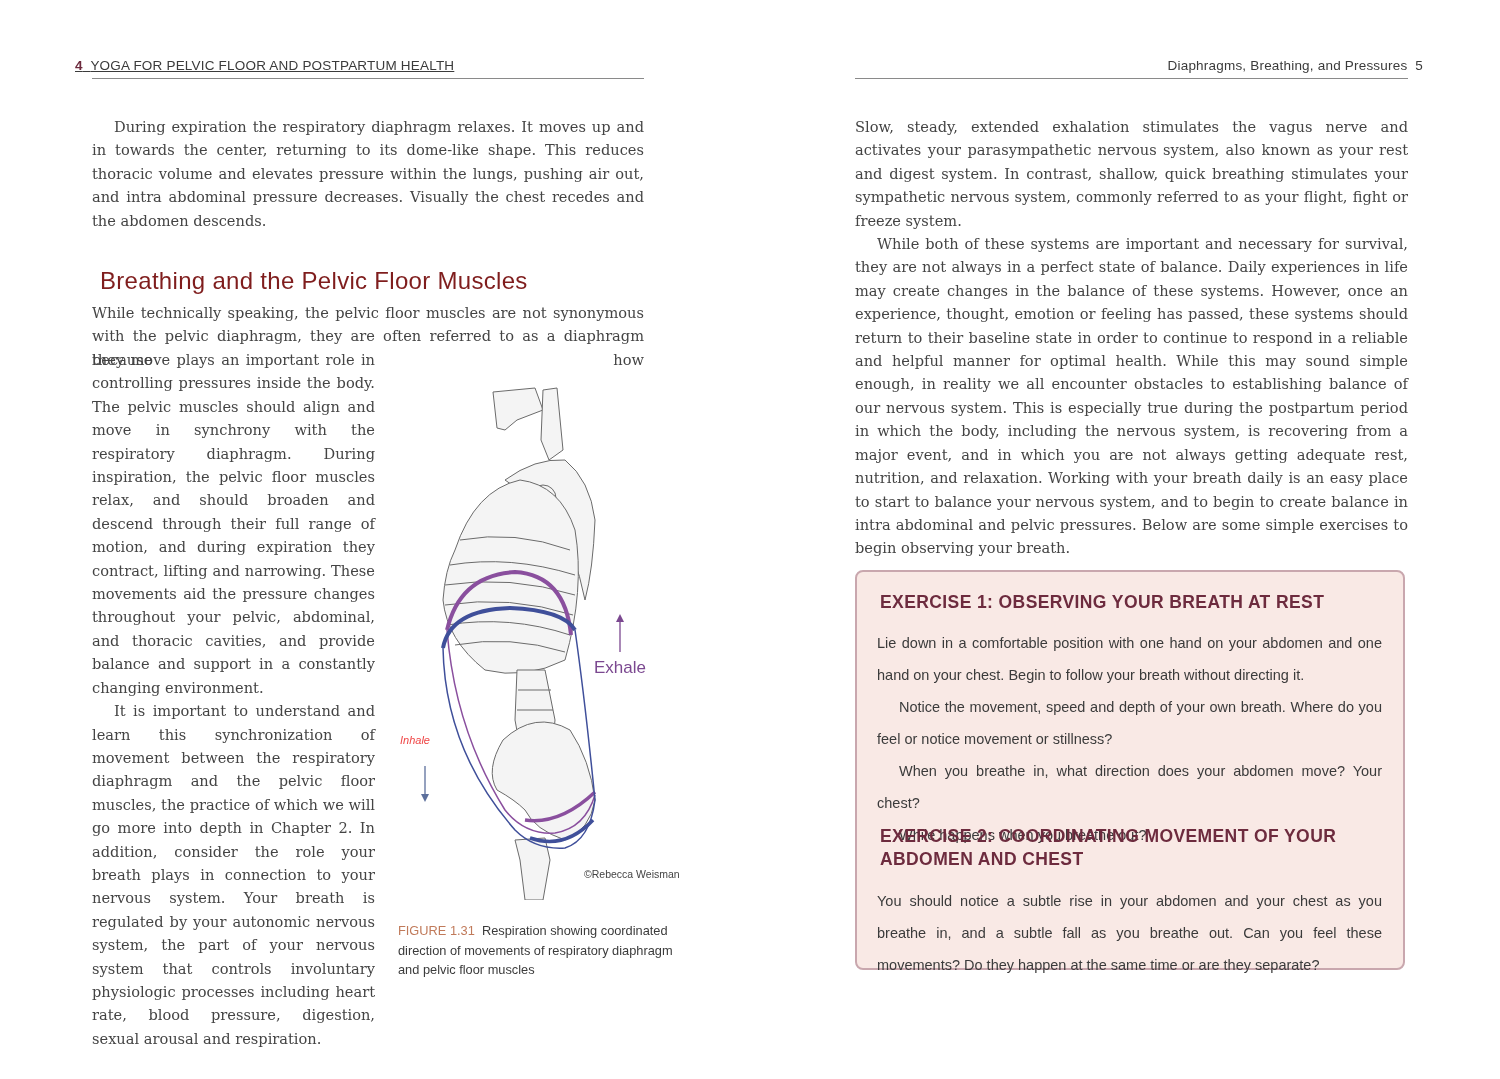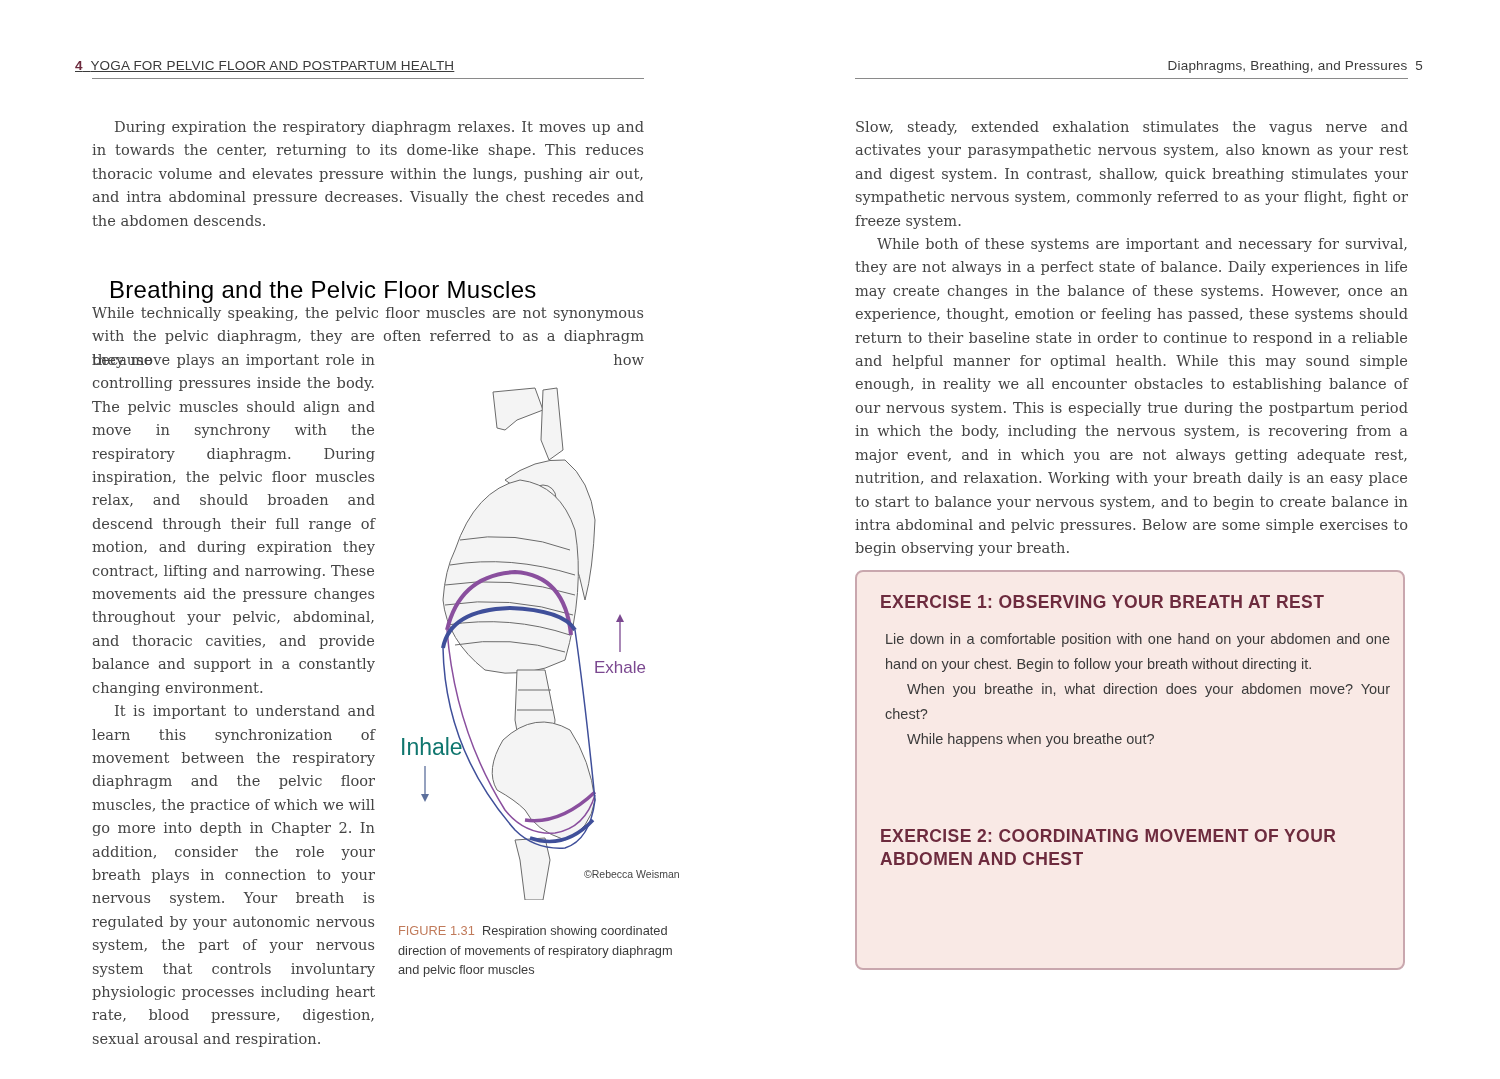--- a/index.html
+++ b/index.html
@@ -12,34 +12,34 @@
   .right{left:750px;width:750px;}
 
   .runhead{position:absolute;top:58px;font-size:13.5px;letter-spacing:.2px;color:#3b3b3b;}
   .runhead .pn{color:#6d2b3e;font-weight:bold;}
   .rule{position:absolute;top:78px;height:1px;background:#8a8a8a;}
 
   .body-text{position:absolute;font-size:14.6px;line-height:23.4px;text-align:justify;color:#444;}
   .body-text p{margin:0;}
   .indent{text-indent:22px;}
 
-  h2.section{position:absolute;margin:17px;font-weight:normal;font-size:24px;color:#000000;letter-spacing:.3px;text-align:right;}
+  h2.section{position:absolute;margin:8px;font-weight:normal;font-size:24px;color:#7f1d1d;letter-spacing:.3px;text-align:right;}
 
   
   .figure{position:absolute;left:385px;top:380px;width:300px;height:520px;}
   .caption{position:absolute;left:398px;top:921px;width:285px;font-size:12.8px;line-height:19.6px;color:#3b3b3b;}
   .caption .fig-num{color:#c07a5a;}
   .credit{position:absolute;left:584px;top:868px;font-size:10.5px;color:#444;}
   .lbl-exhale{position:absolute;left:594px;top:658px;font-size:17px;color:#7b4890;}
-  .lbl-inhale{position:absolute;left:400px;top:734px;font-size:23px;color:#0f766e;}
+  .lbl-inhale{position:absolute;left:400px;top:734px;font-size:11px;color:#ef4444;font-style:italic;}
 
   
   .exbox{position:absolute;left:855px;top:570px;width:550px;height:400px;background:#f9e9e5;border:2.5px solid #c9a7ae;border-radius:8px;box-sizing:border-box;}
   .ex-title{position:absolute;left:23px;margin:0;font-size:17.5px;font-weight:bold;letter-spacing:.4px;color:#6d2b3e;line-height:23px;}
-  .ex-text{position:absolute;left:28px;width:505px;font-size:14.5px;line-height:25px;color:#3b3b3b;text-align:justify;}
+  .ex-text{position:absolute;left:20px;width:505px;font-size:14.5px;line-height:32px;color:#3b3b3b;text-align:justify;}
   .ex-text p{margin:0;}
 </style>
 </head>
 <body>
 
 <div class="page left">
   <div class="runhead sans" style="left:75px;text-decoration:underline;">
     <span class="pn">4</span>&nbsp;
     <span>YOGA FOR PELVIC FLOOR AND POSTPARTUM HEALTH</span>
   </div>
@@ -129,17 +129,21 @@
   <div class="body-text serif" style="left:105px;top:115px;width:553px;hyphens:auto;" lang="en">
     <p>Slow, steady, extended exhalation stimulates the vagus nerve and activates your parasympathetic nervous system, also known as your rest and digest system. In contrast, shallow, quick breathing stimulates your sympathetic nervous system, commonly referred to as your flight, fight or freeze system.</p>
     <p class="indent">While both of these systems are important and necessary for survival, they are not always in a perfect state of balance. Daily experiences in life may create changes in the balance of these systems. However, once an experience, thought, emotion or feeling has passed, these systems should return to their baseline state in order to continue to respond in a reliable and helpful manner for optimal health. While this may sound simple enough, in reality we all encounter obstacles to establishing balance of our nervous system. This is especially true during the postpartum period in which the body, including the nervous system, is recovering from a major event, and in which you are not always getting adequate rest, nutrition, and relaxation. Working with your breath daily is an easy place to start to balance your nervous system, and to begin to create balance in intra abdominal and pelvic pressures. Below are some simple exercises to begin observing your breath.</p>
   </div>
 </div>
 
 <div class="exbox">
   <h3 class="ex-title sans" style="top:19px;">EXERCISE 1: OBSERVING YOUR BREATH AT REST</h3>
   <div class="ex-text sans" style="top:55px;">
     <p>Lie down in a comfortable position with one hand on your abdomen and one hand on your chest. Begin to follow your breath without directing it.</p>
+    <p class="indent">Notice the movement, speed and depth of your own breath. Where do you feel or notice movement or stillness?</p>
     <p class="indent">When you breathe in, what direction does your abdomen move? Your chest?</p>
     <p class="indent">While happens when you breathe out?</p>
   </div>
   <h3 class="ex-title sans" style="top:253px;width:500px;">EXERCISE 2: COORDINATING MOVEMENT OF YOUR ABDOMEN AND CHEST</h3>
+  <div class="ex-text sans" style="top:313px;">
+    <p>You should notice a subtle rise in your abdomen and your chest as you breathe in, and a subtle fall as you breathe out. Can you feel these movements? Do they happen at the same time or are they separate?</p>
+  </div>
 </div>
 
 </body></html>

